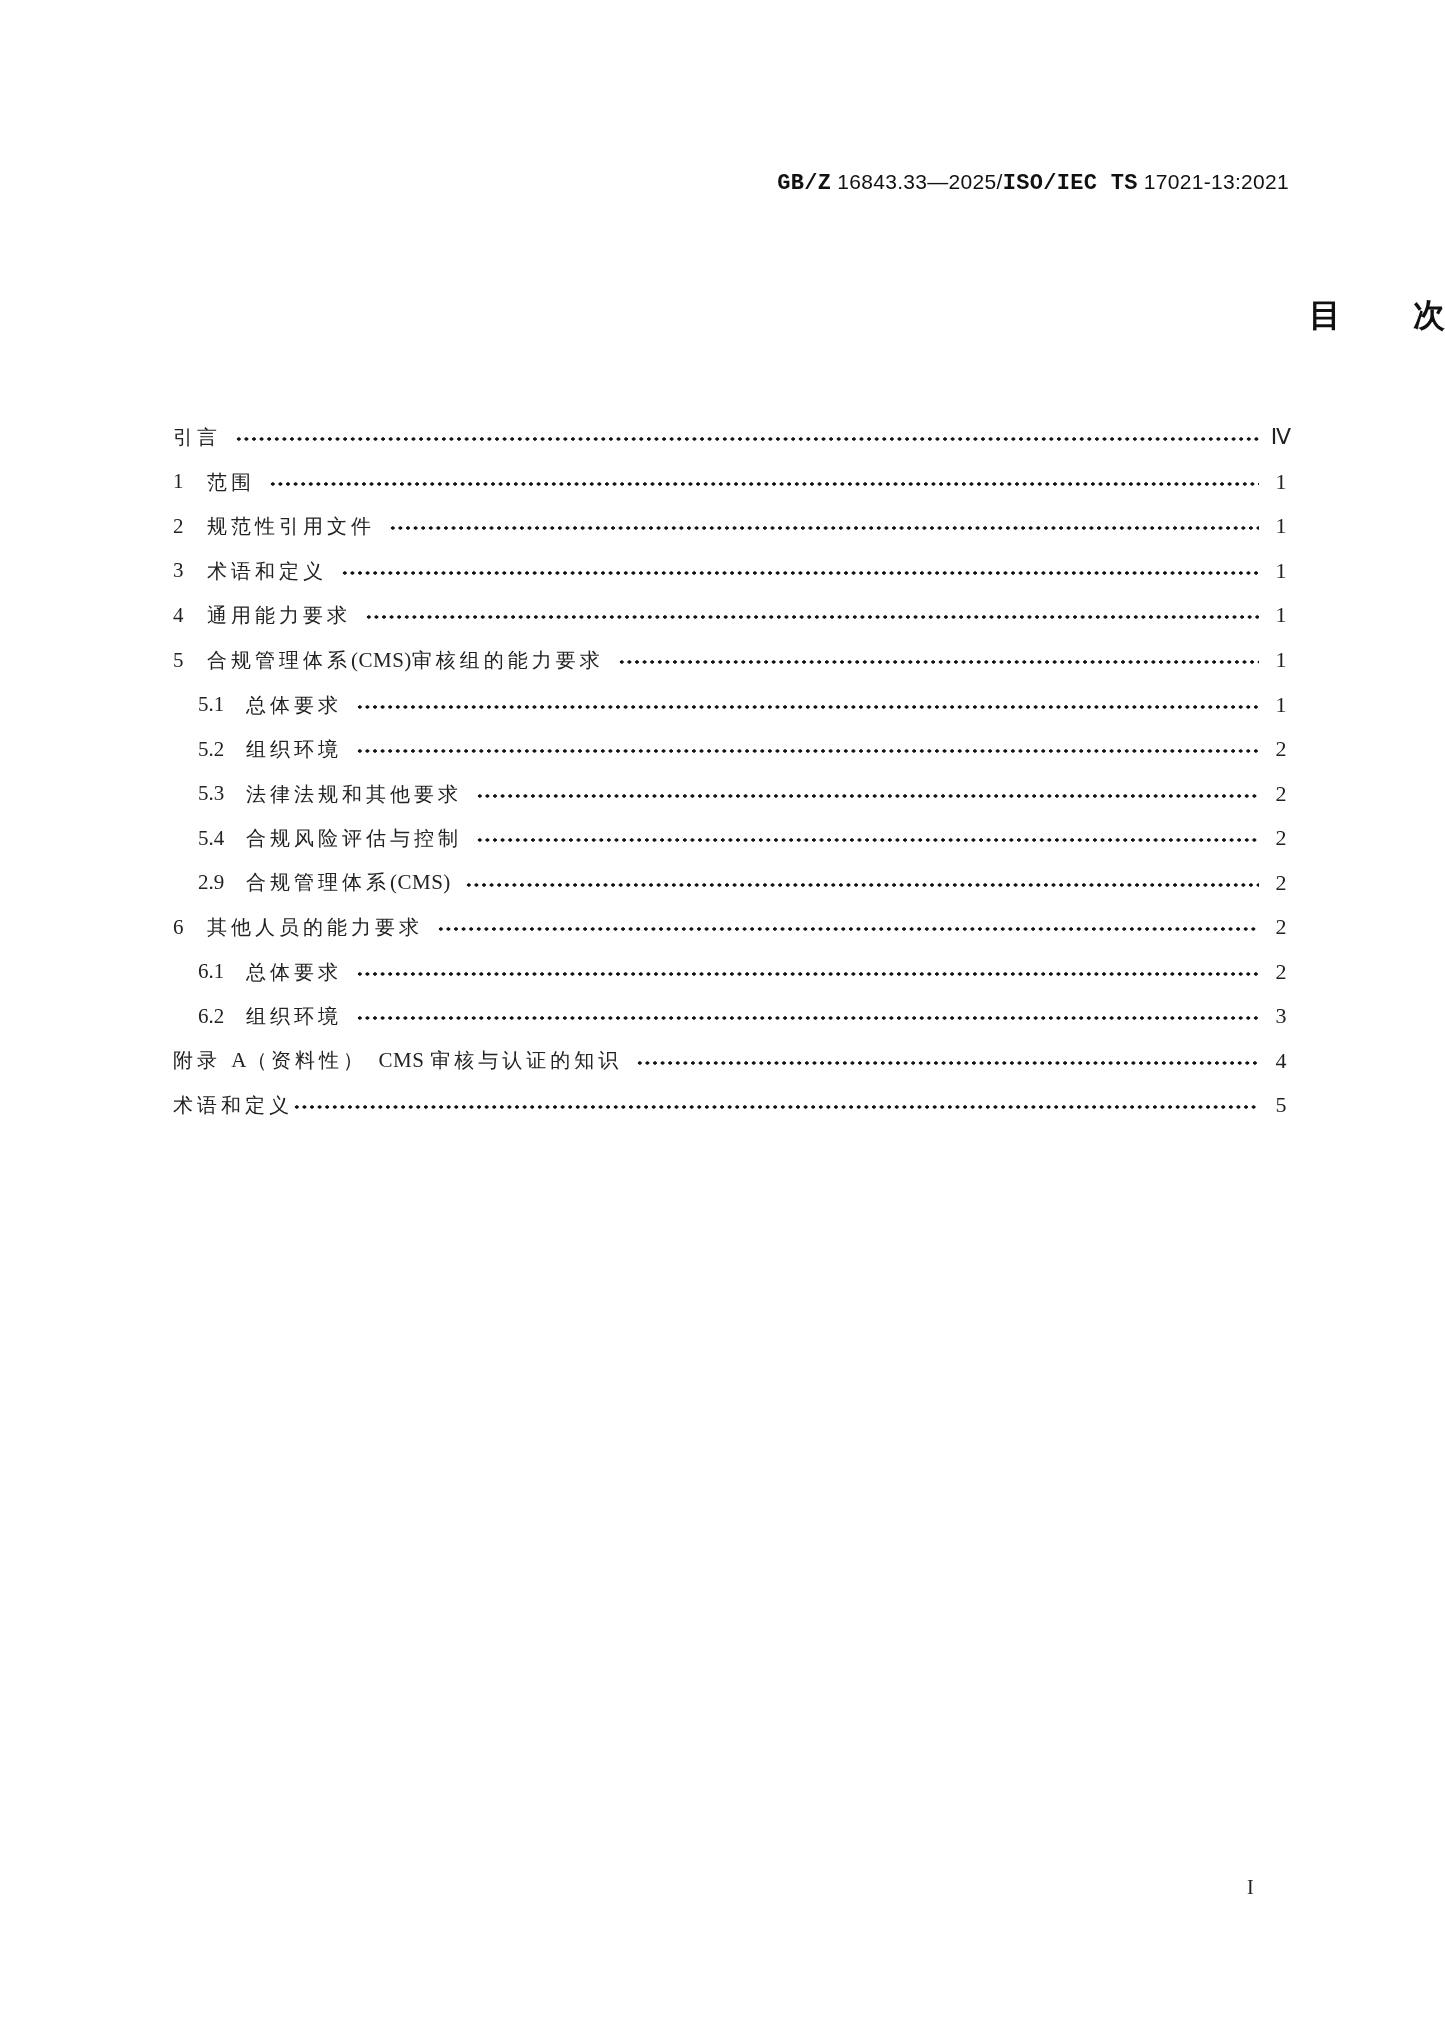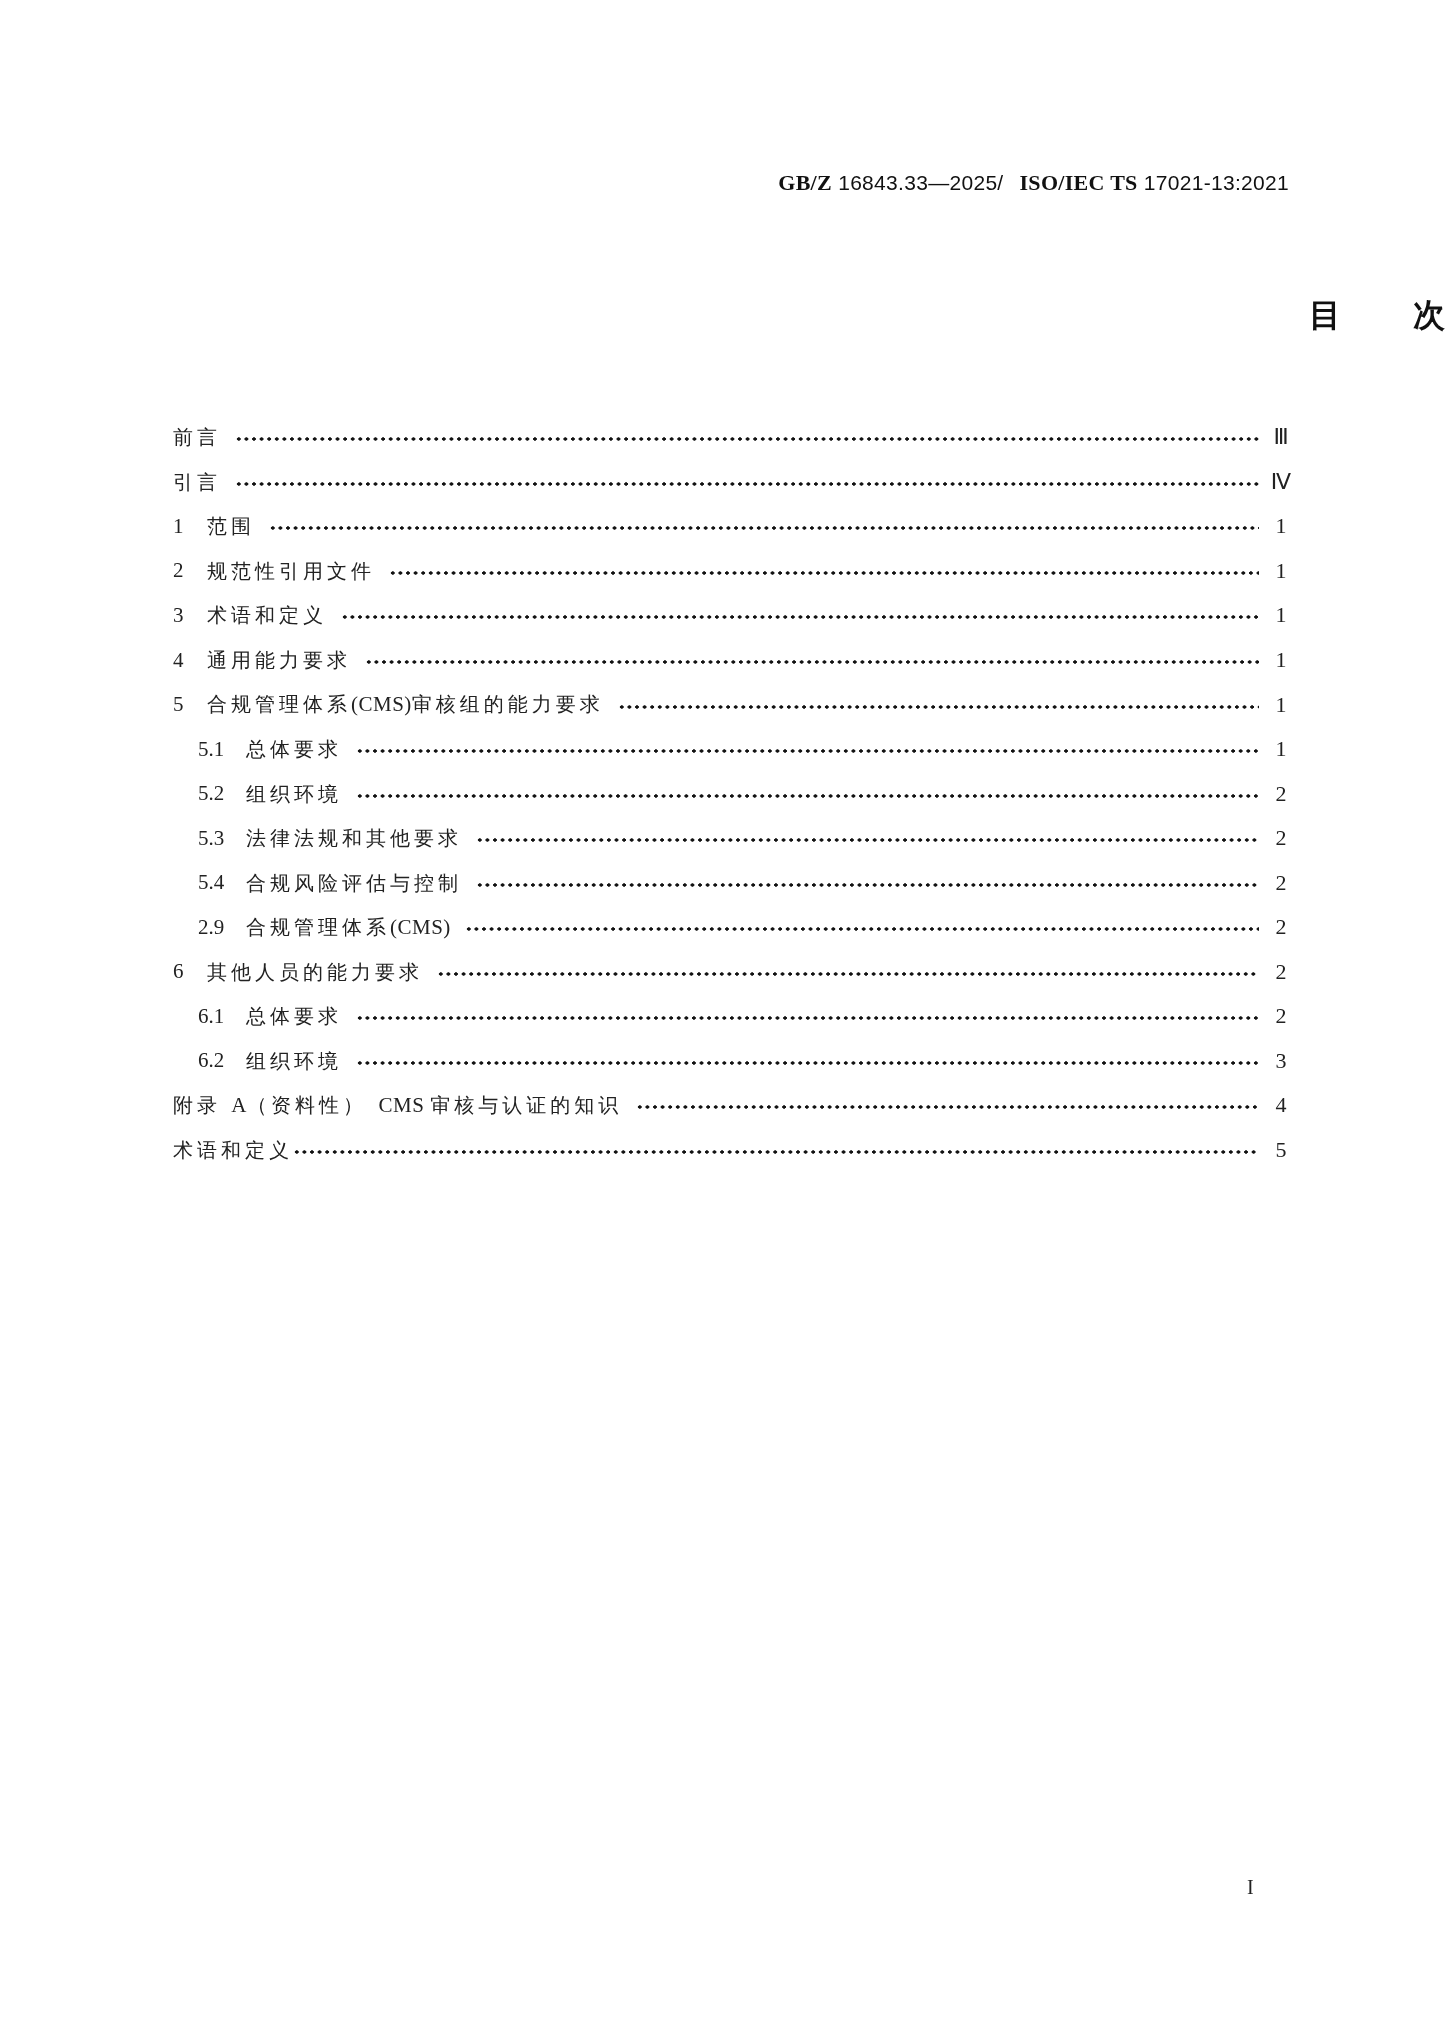--- a/index.html
+++ b/index.html
@@ -7,21 +7,21 @@
       width: 1445px; height: 2044px; position: relative; overflow: hidden;
       font-family: "DejaVu Serif", "Liberation Serif", serif;
       color: #1a1a1a;
     }
     .header-code {
       position: absolute; top: 170px; right: 156px;
       font-family: "Liberation Sans", "DejaVu Sans", sans-serif;
       font-size: 21px; letter-spacing: 0.3px; color: #111;
       white-space: nowrap;
     }
-    .header-code b { font-family: Liberation Serif, serif; font-weight: bold; font-size: 22px; margin-left: 16px; }
+    .header-code b { font-family: Liberation Mono, monospace; font-weight: bold; font-size: 22px; }
     .toc-title {
       position: absolute; top: 294px; left: 0; width: 1445px;
       text-align: right; font-family: "DejaVu Sans", sans-serif;
       font-size: 32px; font-weight: bold; letter-spacing: 0; color: #111;
     }
     .toc-title span { display: inline-block; }
     .toc-title .gap { width: 72px; }
     .toc {
       position: absolute; top: 415px; left: 173px; width: 1120px;
     }
@@ -61,25 +61,20 @@
 <body>
 
 <div class="header-code"><b>GB/Z</b><span> 16843.33—2025/</span><b>ISO/IEC TS</b><span> 17021-13:2021</span></div>
 
 <div class="toc-title">
   <span>目</span><span class="gap"></span><span>次</span>
 </div>
 
 <div class="toc">
 
-  <div class="toc-row">
-    <span class="toc-label">前言</span>
-    <span class="leader"></span>
-    <span class="toc-page">Ⅲ</span>
-  </div>
 
   <div class="toc-row">
     <span class="toc-label">引言</span>
     <span class="leader"></span>
     <span class="toc-page">Ⅳ</span>
   </div>
 
   <div class="toc-row top">
     <span class="toc-num">1</span>
     <span class="toc-label">范围</span>

